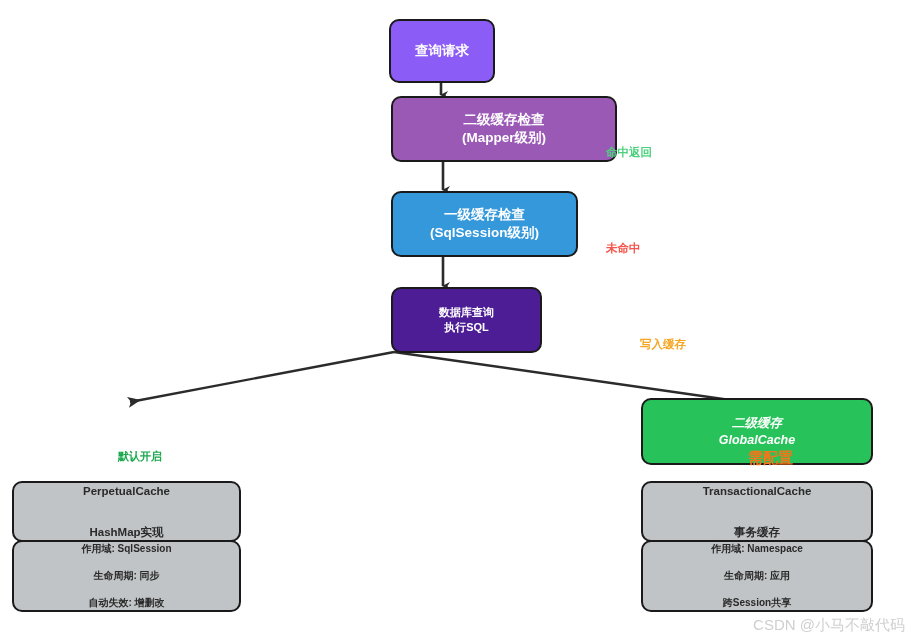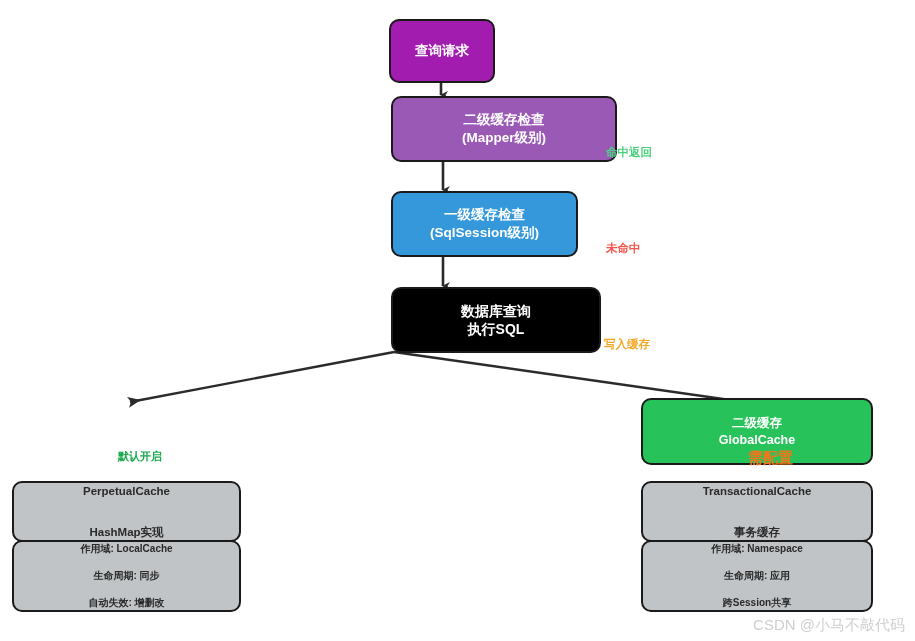--- a/index.html
+++ b/index.html
@@ -35,32 +35,32 @@
     align-items: center;
     justify-content: center;
     text-align: center;
     font-weight: bold;
     line-height: 1.32;
     color: #ffffff;
   }
   .node .l1, .node .l2 { display: block; white-space: nowrap; }
 
   #node-query      { left: 389px; top: 19px;  width: 106px; height: 64px;
-                     background: #a21caf; font-size: 13.5px; }
+                     background: #8b5cf6; font-size: 13.5px; }
   #node-l2check    { left: 391px; top: 96px;  width: 226px; height: 66px;
                      background: #9b59b6; font-size: 13.5px; }
   #node-l1check    { left: 391px; top: 191px; width: 187px; height: 66px;
                      background: #3498db; font-size: 13.5px; }
-  #node-dbquery    { left: 391px; top: 287px; width: 210px; height: 66px;
-                     background: #000000; font-size: 14px; }
+  #node-dbquery    { left: 391px; top: 287px; width: 151px; height: 66px;
+                     background: #4c1d95; font-size: 11px; }
 
   #node-localcache  { left: 12px;  top: 398px; width: 229px; height: 67px;
                       background: #27c35a; font-size: 12.5px; }
   #node-globalcache { left: 641px; top: 398px; width: 232px; height: 67px;
-                      background: #27c35a; font-size: 12.5px; }
+                      background: #27c35a; font-size: 12.5px; font-style: italic; }
 
   .greybox {
     position: absolute;
     box-sizing: border-box;
     border: 2px solid #1a1a1a;
     border-radius: 10px;
     background: #c0c4c6;
     color: #2a2a2a;
     display: flex;
     flex-direction: column;
@@ -81,21 +81,21 @@
   .greybox span { display: block; white-space: nowrap; }
 
   .edge-label {
     position: absolute;
     font-size: 11.5px;
     font-weight: bold;
     white-space: nowrap;
   }
   #label-hit     { left: 606px; top: 145px; color: #4cd07d; }
   #label-miss    { left: 606px; top: 241px; color: #f4544a; }
-  #label-write   { left: 604px; top: 337px; color: #f5a623; }
+  #label-write   { left: 640px; top: 337px; color: #f5a623; }
   #label-default { left: 118px; top: 449px; color: #1aa84c; font-size: 11px; }
   #label-config  { left: 748px; top: 449px; color: #f5751a; font-size: 15px; }
 
   #watermark {
     position: absolute;
     right: 10px;
     bottom: 6px;
     font-size: 15px;
     color: #cfcfcf;
     white-space: nowrap;
@@ -156,21 +156,21 @@
     <span class="l1">二级缓存</span>
     <span class="l2">GlobalCache</span>
   </div>
 
   <div class="greybox" id="node-perpetual">
     <span>PerpetualCache</span>
     <span>HashMap实现</span>
   </div>
 
   <div class="greybox" id="node-localdetail">
-    <span>作用域: LocalCache</span>
+    <span>作用域: SqlSession</span>
     <span>生命周期: 同步</span>
     <span>自动失效: 增删改</span>
   </div>
 
   <div class="greybox" id="node-transactional">
     <span>TransactionalCache</span>
     <span>事务缓存</span>
   </div>
 
   <div class="greybox" id="node-globaldetail">

